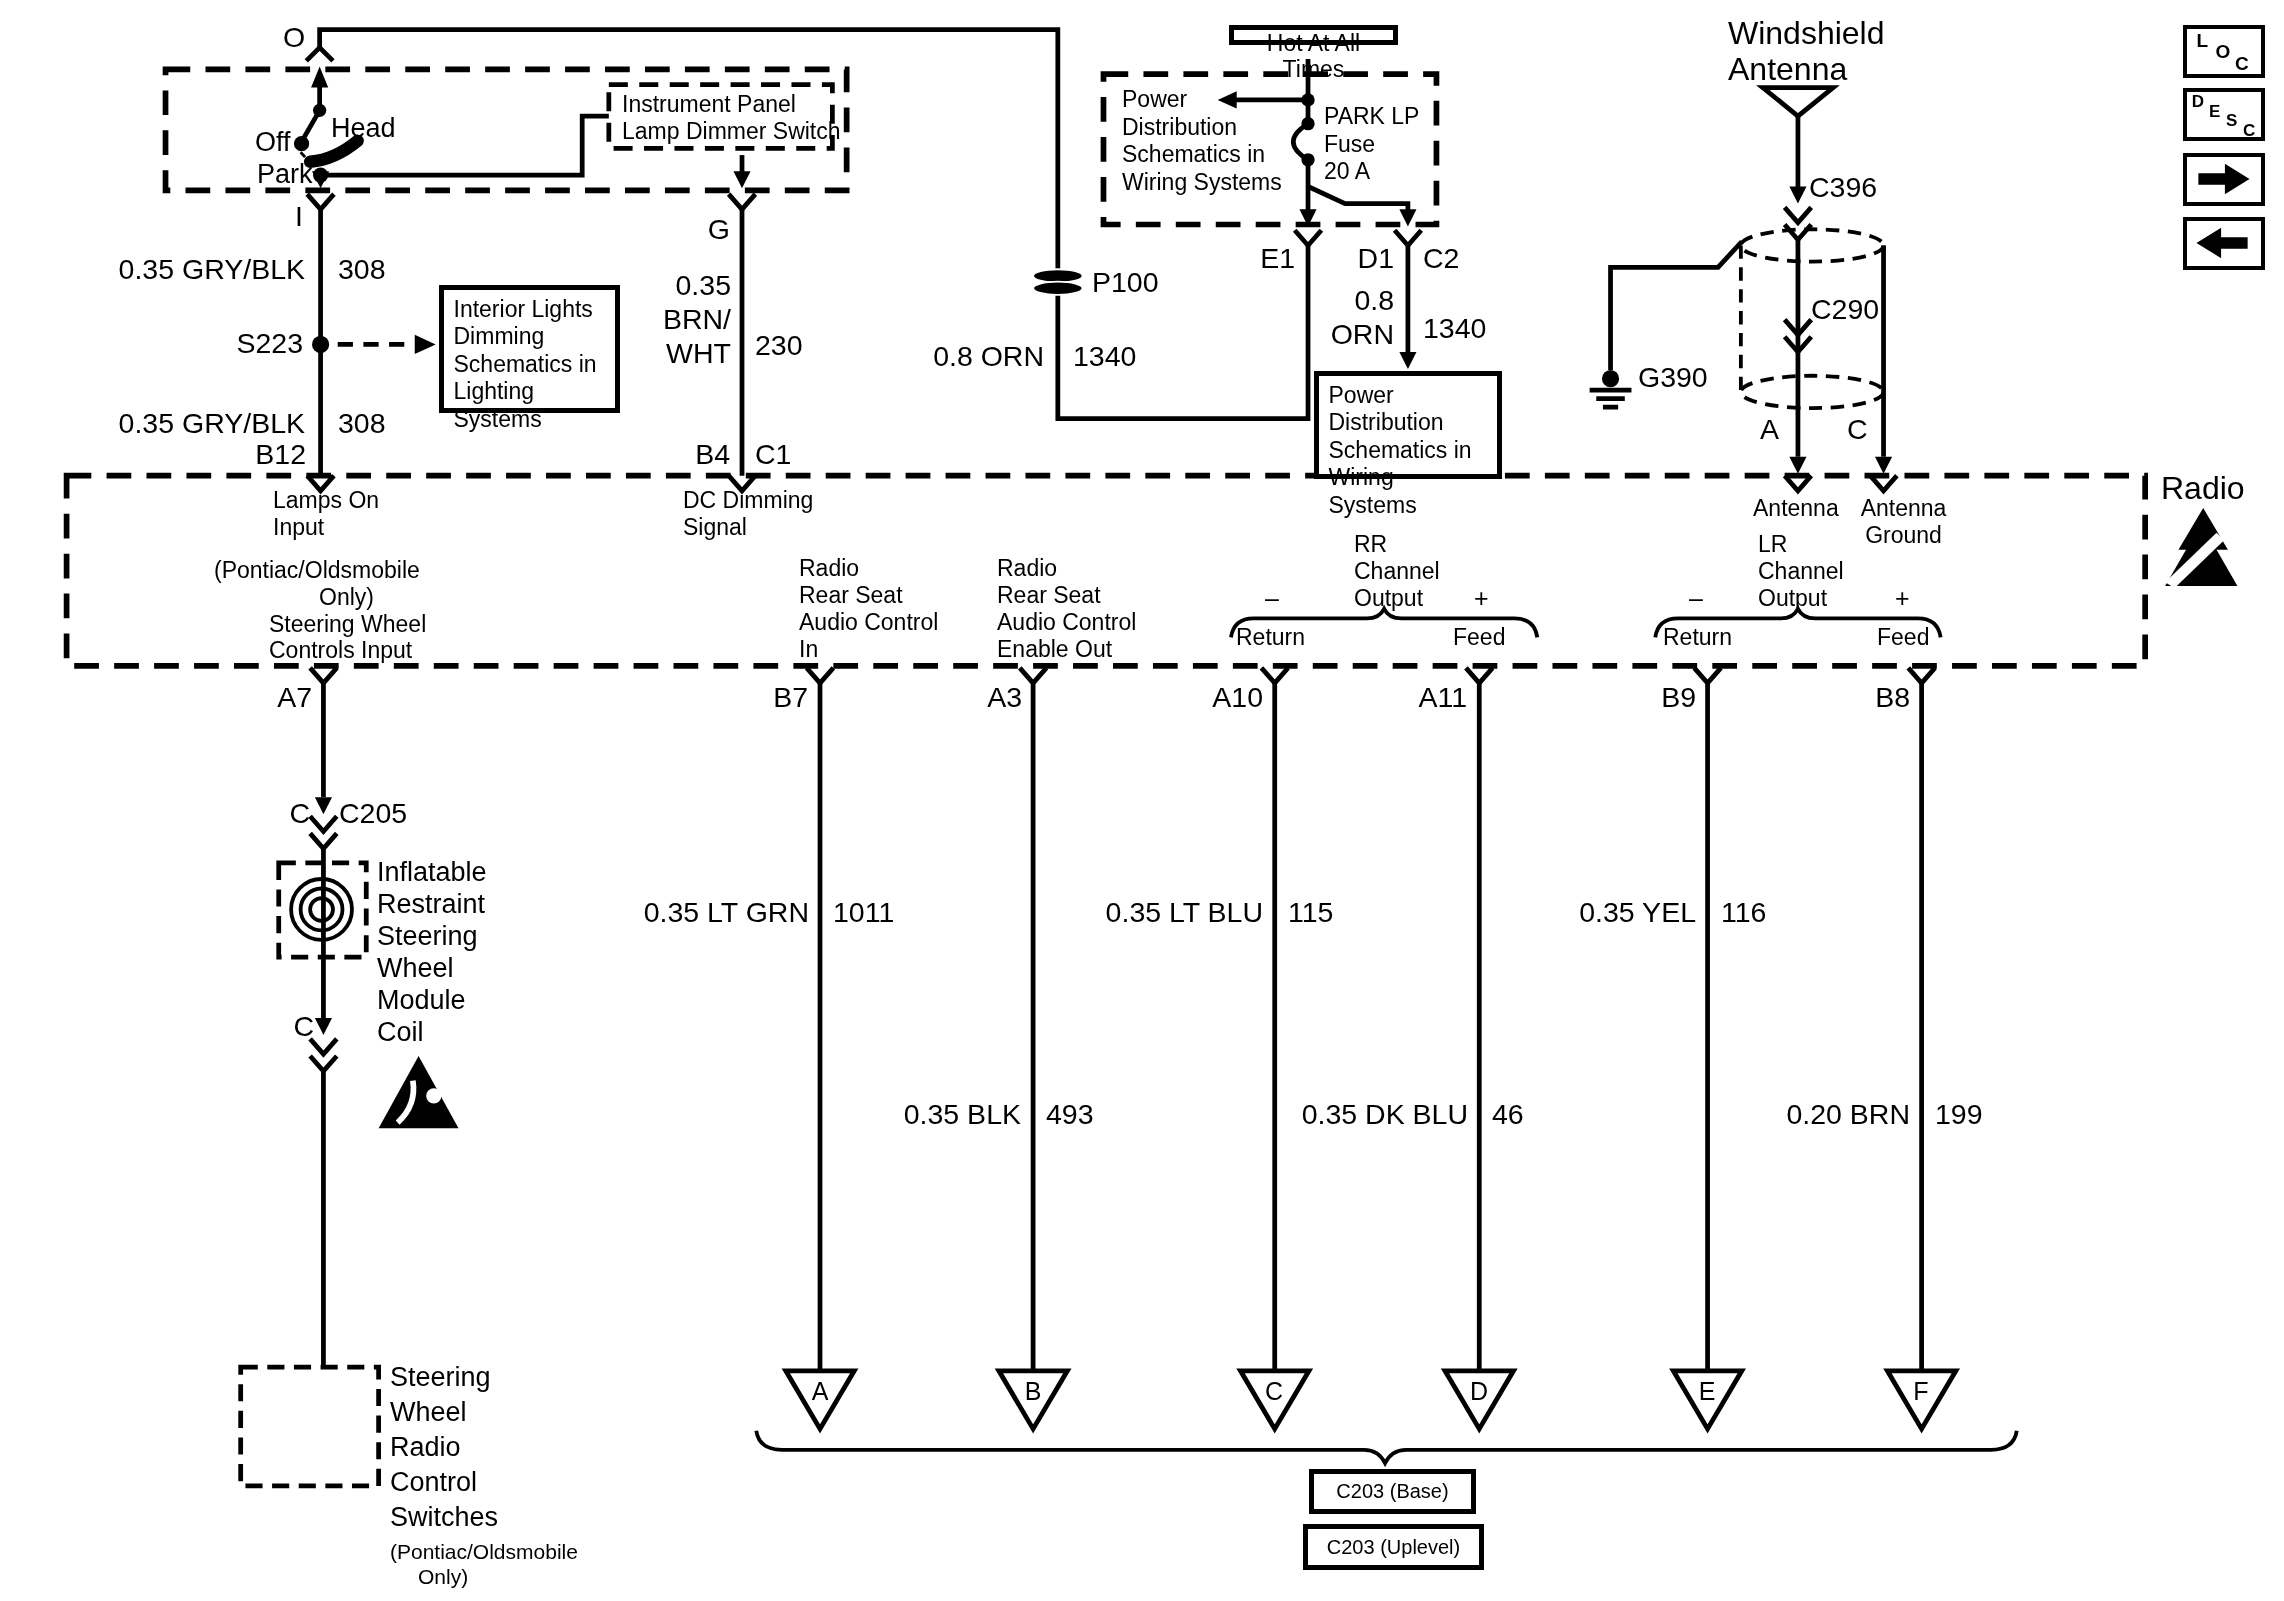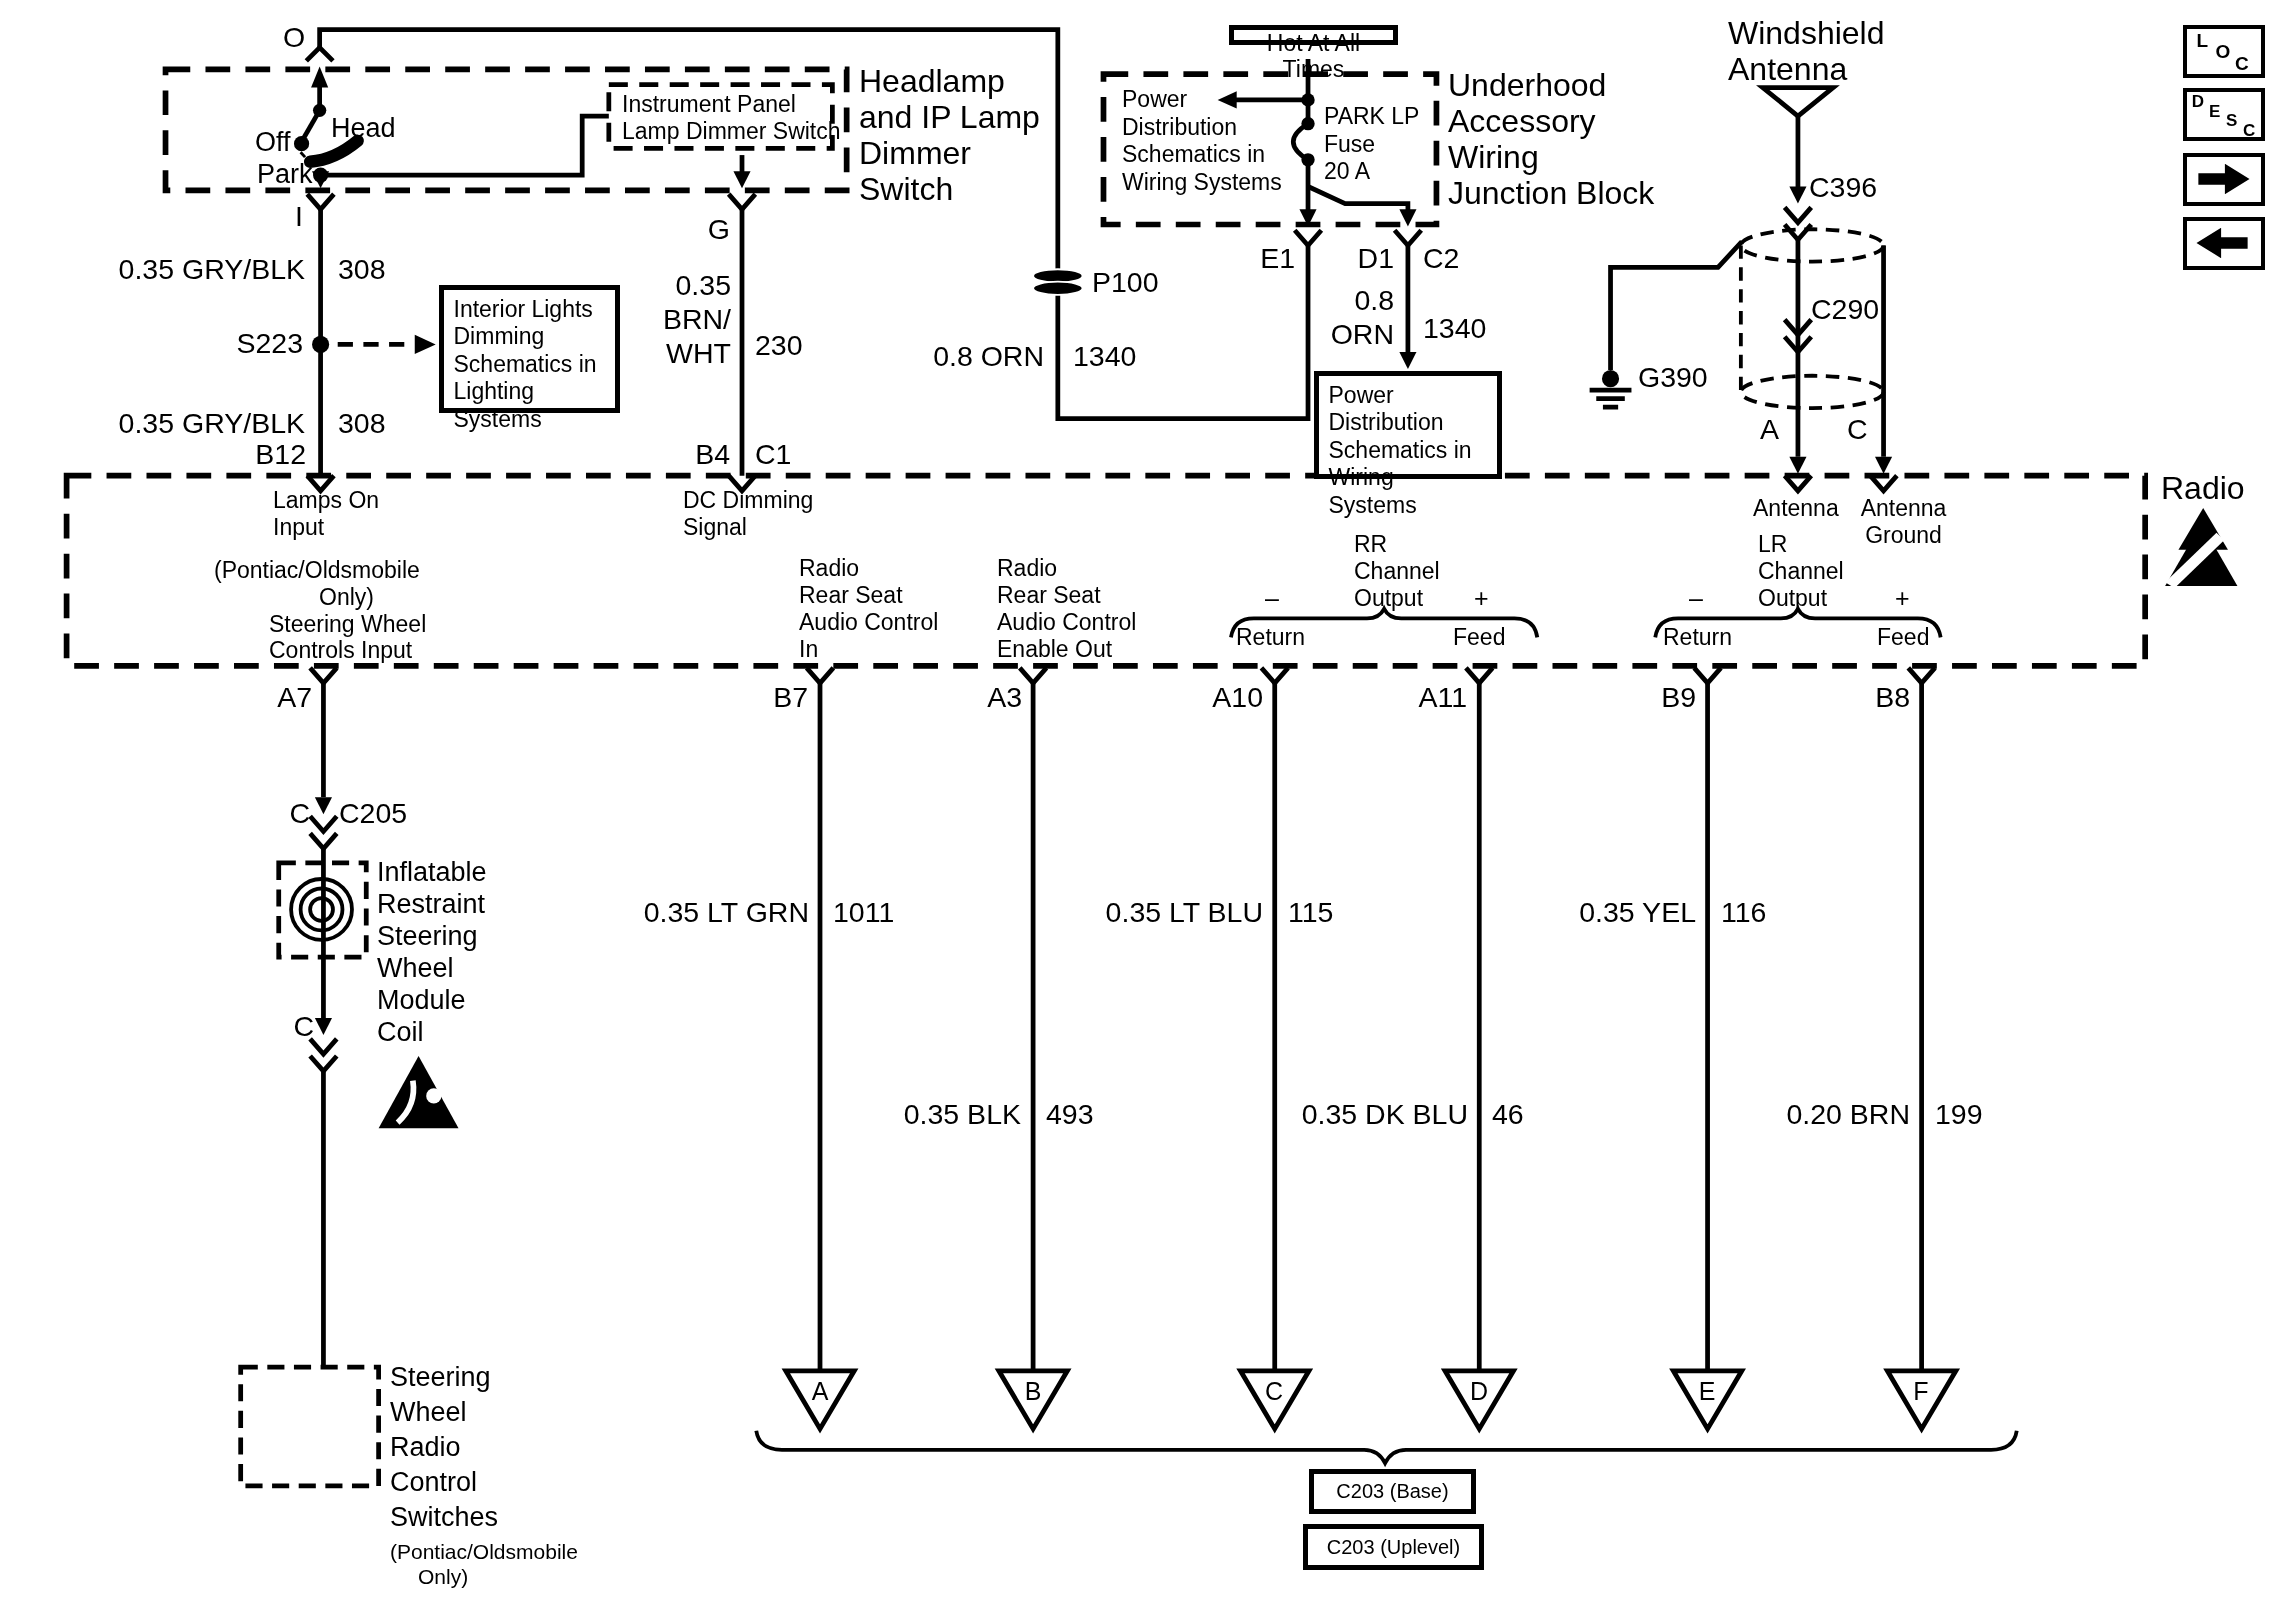--- a/index.html
+++ b/index.html
@@ -207,45 +207,33 @@
   </div>
 
   <div class="lbl" style="left:283px;top:21px">O</div>
   <div class="lbl s28" style="left:255px;top:126px">Off</div>
   <div class="lbl s28" style="left:331px;top:112px">Head</div>
   <div class="lbl s28" style="left:257px;top:158px">Park</div>
   <div class="lbl s24" style="left:622px;top:91px">
     <div>Instrument Panel</div>
     <div>Lamp Dimmer Switch</div>
   </div>
-  <div class="lbl s31" style="left:859px;top:63px">
-    <div>Headlamp</div>
-    <div>and IP Lamp</div>
-    <div>Dimmer</div>
-    <div>Switch</div>
-  </div>
   <div class="lbl" style="left:295px;top:200px">I</div>
   <div class="lbl tr" style="left:692px;top:213px;width:38px">G</div>
 
   <div class="lbl s24 lh29" style="left:1122px;top:86px">
     <div>Power</div>
     <div>Distribution</div>
     <div>Schematics in</div>
     <div>Wiring Systems</div>
   </div>
   <div class="lbl s24 lh29" style="left:1324px;top:103px">
     <div>PARK LP</div>
     <div>Fuse</div>
     <div>20 A</div>
-  </div>
-  <div class="lbl s31" style="left:1448px;top:67px">
-    <div>Underhood</div>
-    <div>Accessory</div>
-    <div>Wiring</div>
-    <div>Junction Block</div>
   </div>
   <div class="lbl tr" style="left:1244px;top:242px;width:51px">E1</div>
   <div class="lbl tr" style="left:1343px;top:242px;width:51px">D1</div>
   <div class="lbl" style="left:1423px;top:242px">C2</div>
 
   <div class="lbl s31" style="left:1728px;top:15px">
     <div>Windshield</div>
     <div>Antenna</div>
   </div>
   <div class="lbl" style="left:1809px;top:171px">C396</div>

